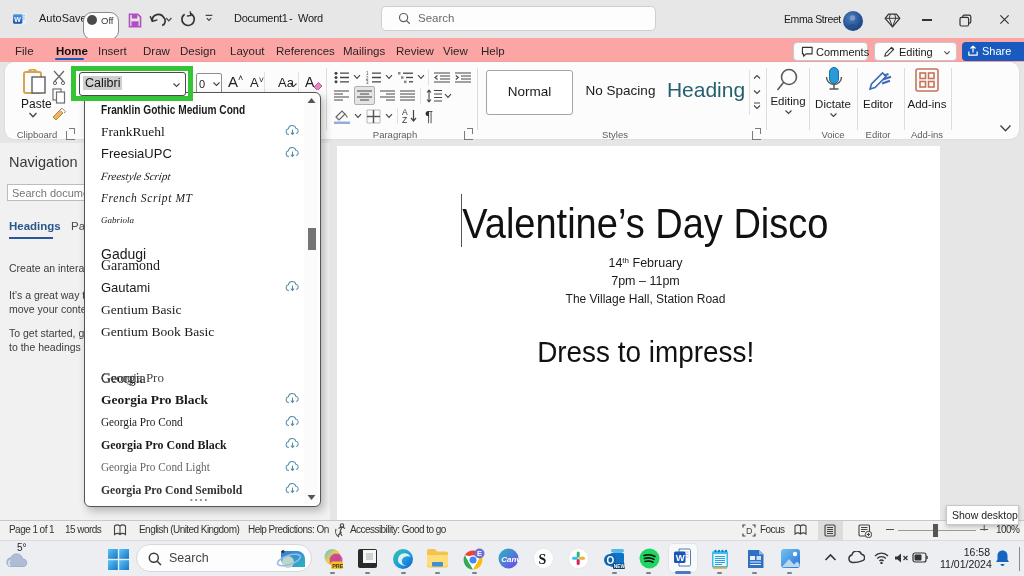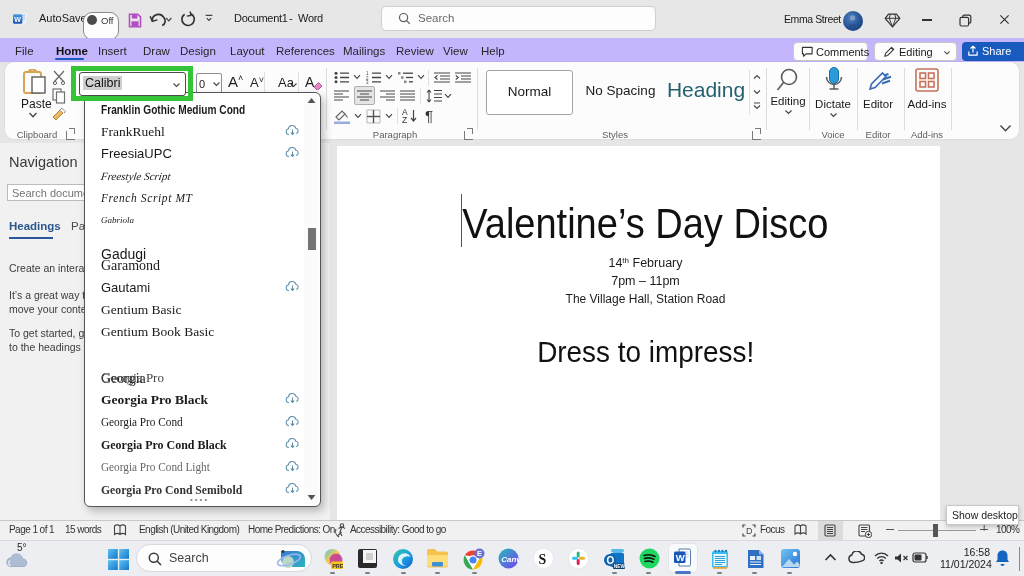--- a/index.html
+++ b/index.html
@@ -1,21 +1,21 @@
 <!DOCTYPE html>
 <html><head>
 <meta charset="utf-8">
 <style>
 *{margin:0;padding:0;box-sizing:border-box;}
 html,body{width:1024px;height:576px;overflow:hidden;font-family:"Liberation Sans",sans-serif;}
 #app{position:relative;width:1024px;height:576px;background:#e7e6e6;}
 .abs{position:absolute;}
 
 #titlebar{position:absolute;left:0;top:0;width:1024px;height:38px;background:#e8e7e7;}
-#tabrow{position:absolute;left:0;top:38px;width:1024px;height:24px;background:#c4b5fd;}
+#tabrow{position:absolute;left:0;top:38px;width:1024px;height:24px;background:#fca5a5;}
 #ribbon{position:absolute;left:0;top:62px;width:1024px;height:81px;}
 #ribbon .card{position:absolute;left:5px;top:0;width:1014px;height:77px;background:#fcfcfc;border-radius:9px;box-shadow:0 0 2px rgba(0,0,0,.12);}
 .tab{position:absolute;top:7px;font-size:11.5px;color:#262626;}
 .vline{position:absolute;width:1px;background:#dcdcdc;}
 .grplabel{position:absolute;font-size:9.5px;color:#5c5c5c;text-align:center;}
 .launch{position:absolute;width:9px;height:9px;border-left:1px solid #7a7a7a;border-bottom:1px solid #7a7a7a;}
 .launch:after{content:"";position:absolute;left:2px;top:-3px;width:5px;height:5px;border-right:1px solid #7a7a7a;border-top:1px solid #7a7a7a;}
 
 #docarea{position:absolute;left:0;top:143px;width:1024px;height:377px;background:#e7e6e6;}
 #page{position:absolute;left:337px;top:3px;width:603px;height:374px;background:#fff;}
@@ -435,21 +435,21 @@
     </div>
     <div class="abs" style="left:105px;bottom:2px;font-size:8px;color:#888;letter-spacing:2px;">••••</div>
   </div>
   <div id="status">
     <div class="abs" style="left:9px;top:3px;">Page 1 of 1</div>
     <div class="abs" style="left:65px;top:3px;">15 words</div>
     <svg class="abs" style="left:113px;top:3px" width="14" height="12" viewBox="0 0 14 12">
         <path d="M7 2 C5.5 .8 3 .8 1.5 2 V10.5 C3 9.3 5.5 9.3 7 10.5 C8.5 9.3 11 9.3 12.5 10.5 V2 C11 .8 8.5 .8 7 2 Z M7 2 V10.5" fill="none" stroke="#444" stroke-width="1.1"></path>
       </svg>
     <div class="abs" style="left:139px;top:3px;">English (United Kingdom)</div>
-    <div class="abs" style="left:248px;top:3px;">Home Predictions: On</div>
+    <div class="abs" style="left:248px;top:3px;">Help Predictions: On</div>
     <svg class="abs" style="left:334px;top:2px" width="13" height="15" viewBox="0 0 13 15">
         <circle cx="8" cy="2.4" r="1.7" fill="none" stroke="#444" stroke-width="1.1"></circle>
         <path d="M4.5 5.5 c2 -1.5 4.5 -1.5 6.5 0 M7.5 5 l-1.5 4 l2 4 M7.5 9 l-3.5 3.5 M2 6 a6.5 6.5 0 0 0 3 8" fill="none" stroke="#444" stroke-width="1.1"></path>
       </svg>
     <div class="abs" style="left:350px;top:3px;">Accessibility: Good to go</div>
     <svg class="abs" style="left:742px;top:3px" width="14" height="13" viewBox="0 0 14 13">
         <path d="M1 3.5 V1 H3.5 M10.5 1 H13 V3.5 M13 9.5 V12 H10.5 M3.5 12 H1 V9.5" stroke="#444" stroke-width="1.2" fill="none"></path>
         <text x="4" y="10" font-size="9" fill="#444" font-family="Liberation Sans">D</text>
       </svg>
     <div class="abs" style="left:760px;top:3px;">Focus</div>

